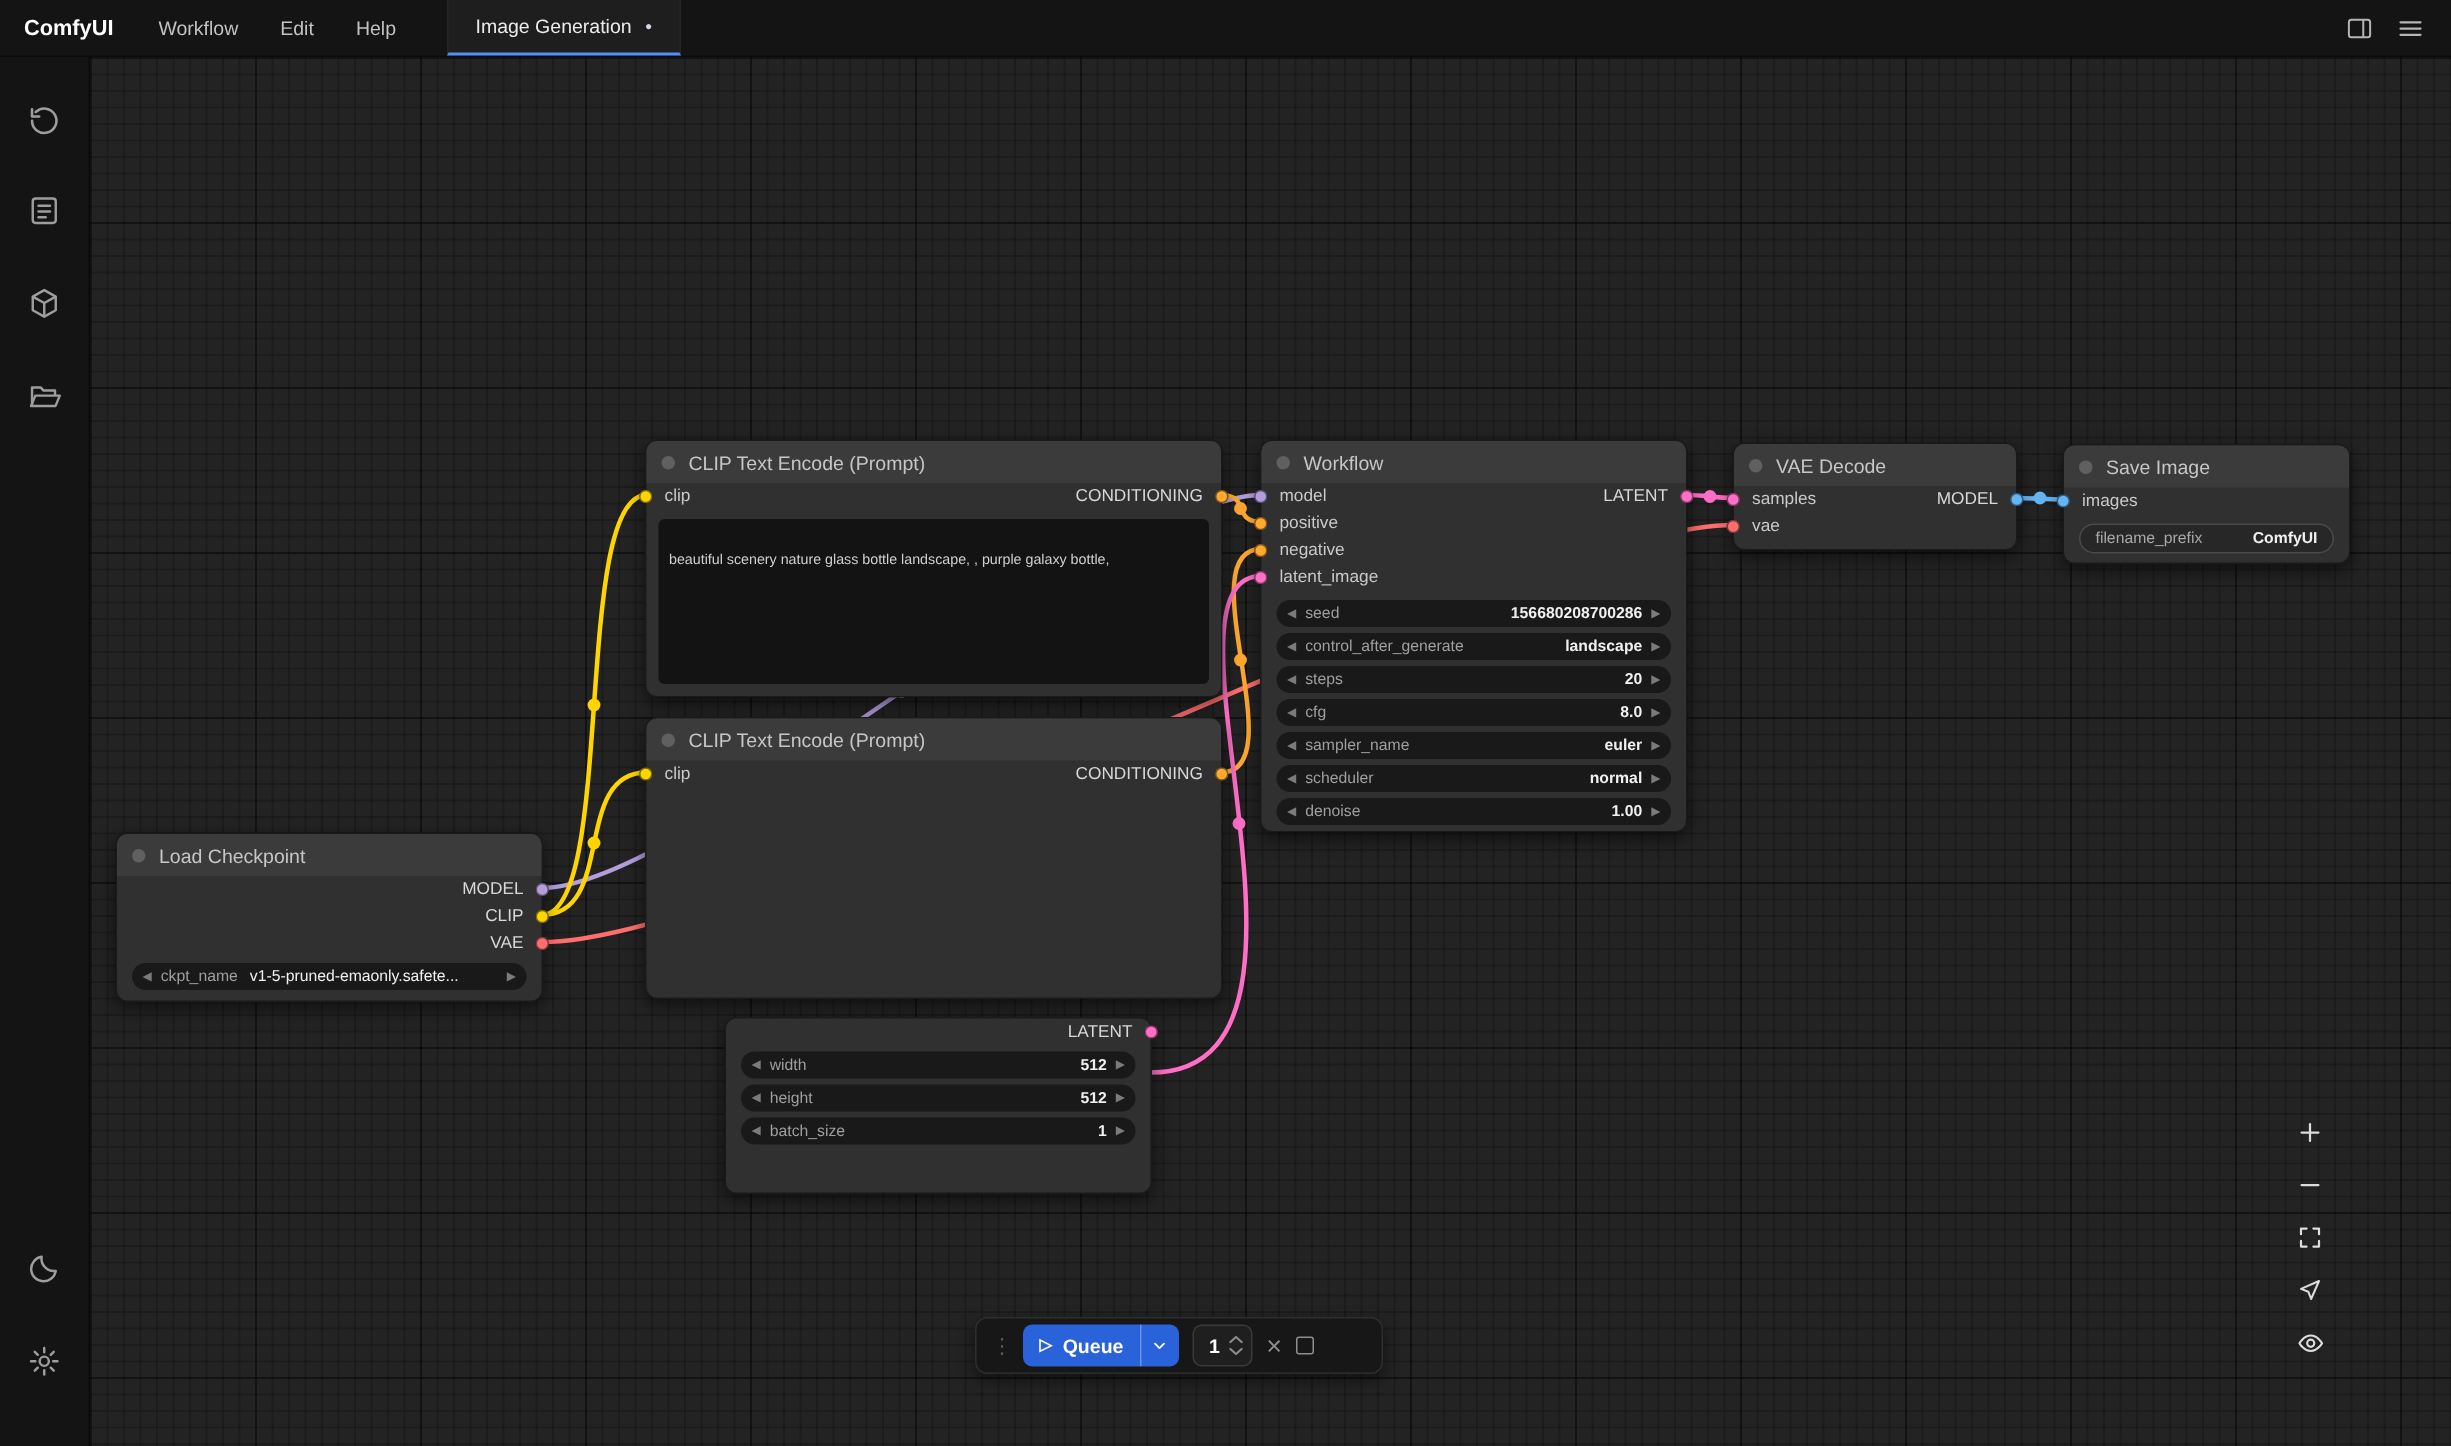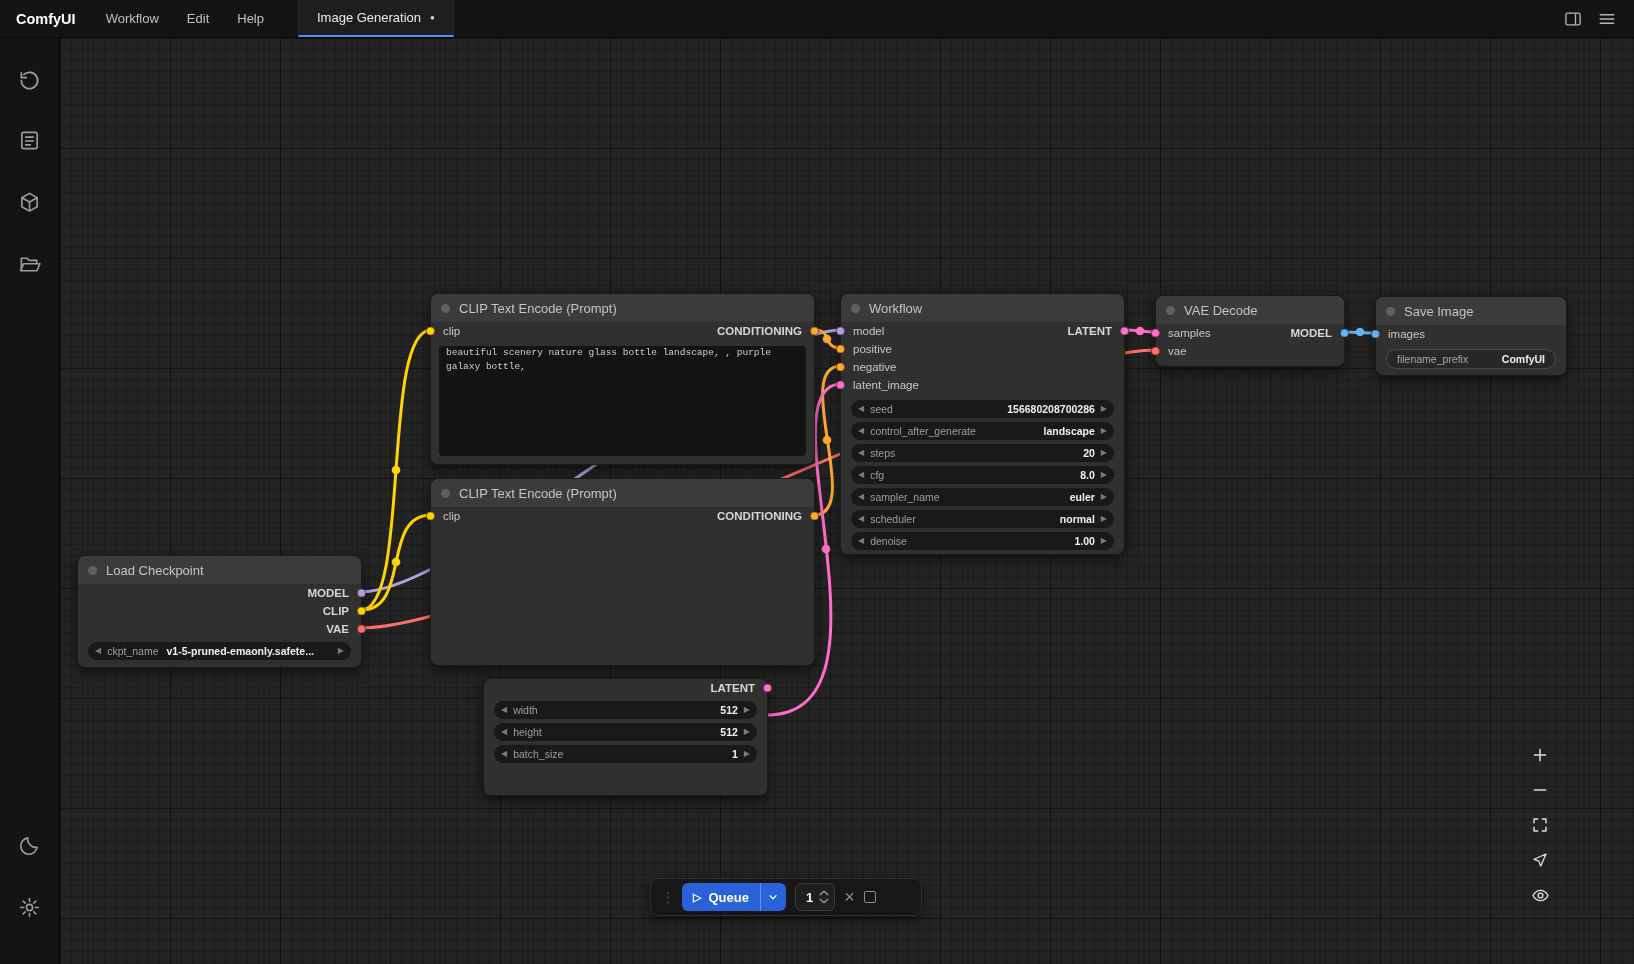--- a/index.html
+++ b/index.html
@@ -40,31 +40,31 @@
     border:1px solid rgba(0,0,0,.45);box-shadow:0 4px 12px rgba(0,0,0,.55)}
   .node-header{height:28px;display:flex;align-items:center;gap:9px;padding:0 10px;background:#3b3b3b;
     border-radius:7px 7px 0 0;font-size:13px;color:#c6c6c6;cursor:move}
   .node-dot{width:9px;height:9px;border-radius:50%;background:#606060;flex:none}
   .slot-row{position:relative;height:18px;display:flex;align-items:center;font-size:11.5px;color:#c9c9c9}
   .port{width:9px;height:9px;border-radius:50%;border:1px solid rgba(0,0,0,.5);position:absolute;
     top:50%;transform:translateY(-50%);cursor:crosshair}
   .in-port{left:-5px}
   .out-port{right:-5px}
   .in-label{margin-left:12px}
-  .out-label{margin-left:auto;margin-right:12px;font-weight:700;color:#d8d8d8}
+  .out-label{margin-left:auto;margin-right:12px;font-weight:400;color:#d8d8d8}
   .widget{display:flex;align-items:center;height:18px;margin:4px 10px 0;background:#191919;
     border-radius:9px;padding:0 7px;font-size:10.5px;color:#9f9f9f;gap:6px;cursor:pointer}
   .w-arrow{color:#7b7b7b;font-size:8px;line-height:1;flex:none}
   .w-value{margin-left:auto;color:#f0f0f0;font-weight:700}
-  .w-value-left{color:#f0f0f0;font-weight:700;margin-left:2px}
+  .w-value-left{color:#f0f0f0;font-weight:400;margin-left:2px}
   .w-spacer{margin-left:auto}
   .text-widget{display:flex;align-items:center;height:20px;margin:6px 10px 0;background:#272727;
     border:1px solid #4a4a4a;border-radius:10px;padding:0 10px;font-size:10.5px;color:#a8a8a8;cursor:text}
-  .prompt-box{margin:6px 8px 0;background:#131313;border-radius:4px;padding:0 7px;
-    font-family:Liberation Mono, monospace;font-size:9.5px;color:#cfcfcf;line-height:1.5;
+  .prompt-box{margin:6px 8px 0;background:#131313;border-radius:4px;padding:21px 7px;
+    font-family:Liberation Sans, sans-serif;font-size:9.5px;color:#cfcfcf;line-height:1.5;
     overflow:hidden;cursor:text}
 
   
   .queue-bar{position:absolute;left:590px;top:840px;width:272px;height:38px;background:#171717;
     border:1px solid #2e2e2e;border-radius:8px;display:flex;align-items:center;gap:9px;
     padding:0 10px;z-index:6;box-shadow:0 4px 10px rgba(0,0,0,.5)}
   .drag-handle{color:#5a5a5a;font-size:14px;cursor:grab;letter-spacing:-2px}
   .queue-btn{height:28px;display:flex;align-items:center;background:#2a62d9;border-radius:6px;
     color:#fff;cursor:pointer;overflow:hidden}
   .queue-btn .qb-main{display:flex;align-items:center;gap:7px;padding:0 11px;font-size:13px;font-weight:600}

